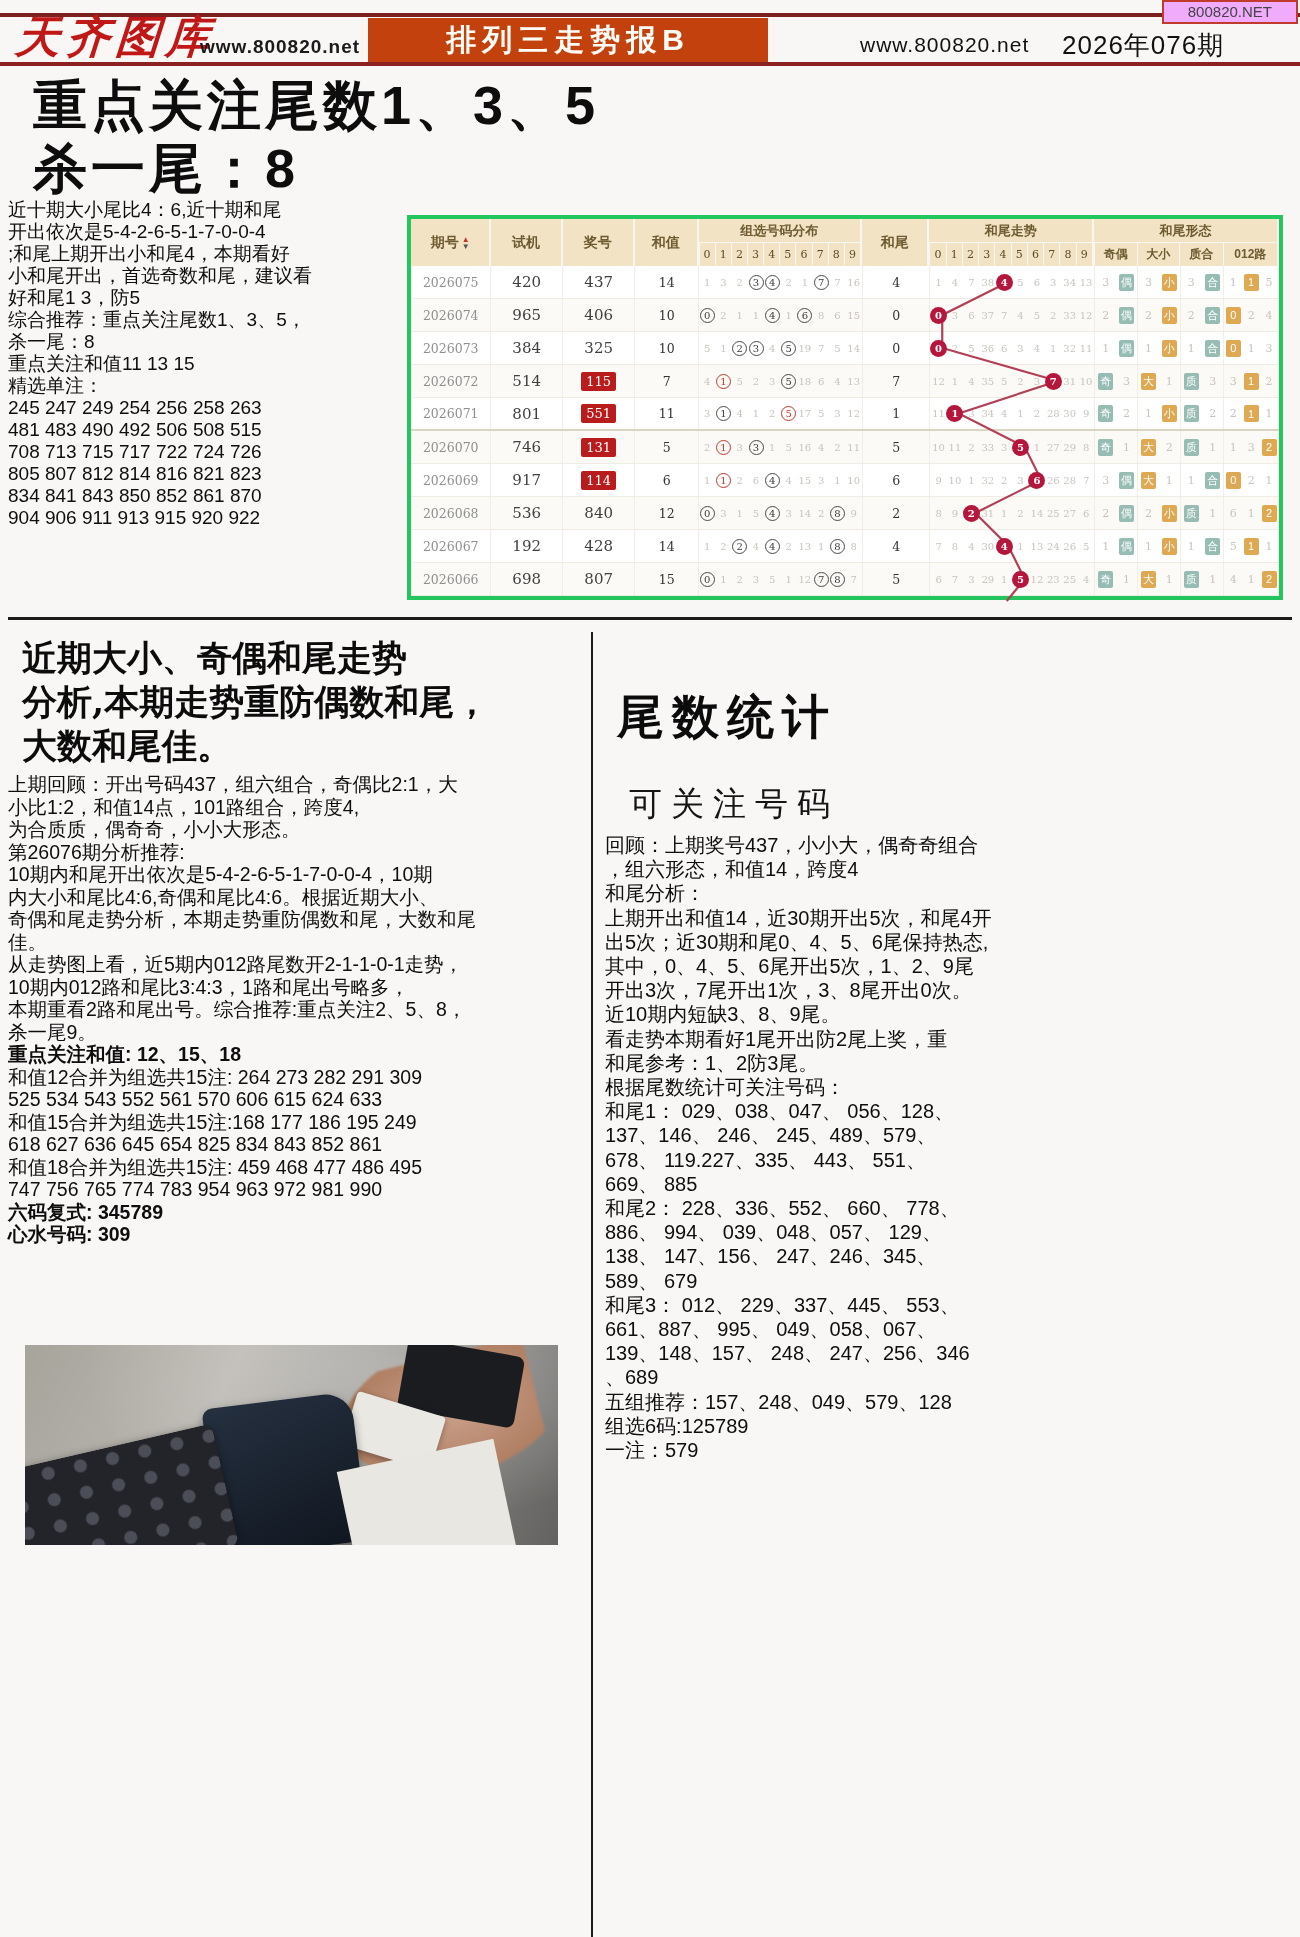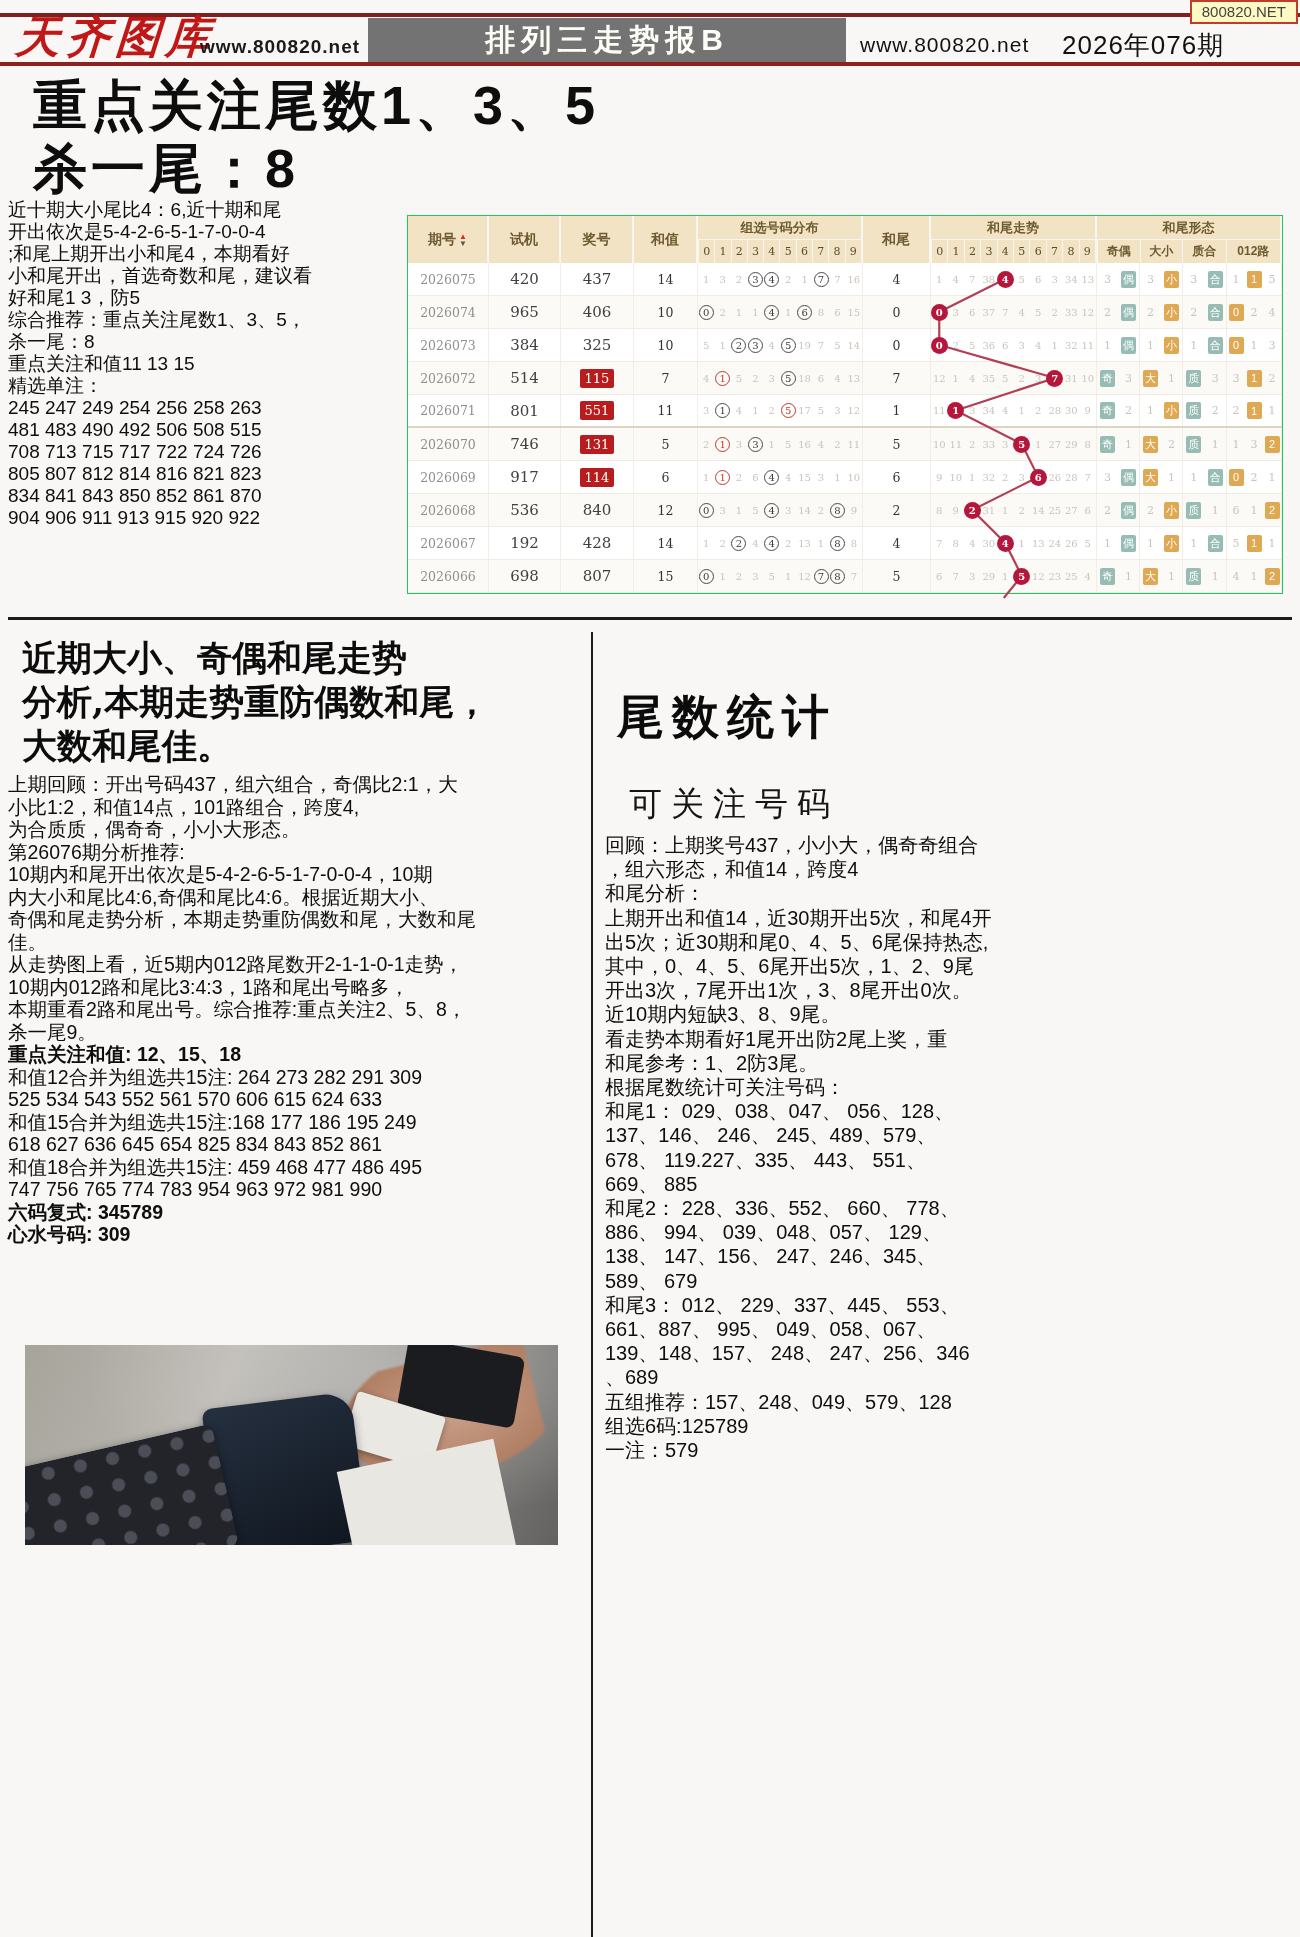--- a/index.html
+++ b/index.html
@@ -2,37 +2,37 @@
 <html><head>
 <meta charset="utf-8">
 <style>
   * { box-sizing: border-box; margin: 0; padding: 0; }
   html,body { background:#ffffff; }
   body { width:1300px; height:1937px; position:relative; font-family:"Liberation Sans","DejaVu Sans",sans-serif; color:#111; }
   .page { position:absolute; inset:0; background:#f8f7f5; overflow:hidden; }
 
   
   .topline { position:absolute; left:0; top:13px; width:1300px; height:4px; background:#7e2020; }
-  .corner { position:absolute; right:2px; top:0; border:2px solid #c03b2e; background:#fef9c3; padding:0 10px; font-size:15px; color:#444; line-height:20px; }
+  .corner { position:absolute; right:2px; top:0; border:2px solid #c03b2e; background:#f0abfc; padding:0 24px; font-size:15px; color:#444; line-height:20px; }
   .logo { position:absolute; left:16px; top:8px; font-family:"DejaVu Serif","Liberation Serif",serif; font-weight:900; font-style:italic; font-size:44px; color:#c01717; letter-spacing:6px; transform:skewX(-4deg); }
   .logo-url { position:absolute; left:200px; top:36px; font-size:19px; font-weight:bold; color:#1a1a1a; letter-spacing:1px; }
-  .banner { position:absolute; left:368px; top:18px; width:478px; height:45px; background:#737373; color:#fdfdf8; font-size:30px; font-weight:900; display:flex; align-items:center; justify-content:center; letter-spacing:6px; }
+  .banner { position:absolute; left:368px; top:18px; width:400px; height:45px; background:#c2410c; color:#fdfdf8; font-size:30px; font-weight:900; display:flex; align-items:center; justify-content:center; letter-spacing:6px; }
   .hdr-site { position:absolute; left:860px; top:33px; font-size:21px; color:#111; letter-spacing:1px; }
   .hdr-issue { position:absolute; left:1062px; top:28px; font-size:26px; color:#111; letter-spacing:1px; }
   .redline { position:absolute; left:0; top:62px; width:1300px; height:4px; background:#8b2121; }
 
   
   .headline { position:absolute; left:33px; top:74px; font-weight:900; font-size:54px; line-height:63px; color:#0d0d0d; letter-spacing:4px; font-family:"Liberation Sans","DejaVu Sans",sans-serif; }
 
   
   .left-sum { position:absolute; left:8px; top:199px; width:396px; font-size:19px; line-height:22px; color:#0e0e0e; }
   .left-sum .tline { white-space:nowrap; }
 
   
-  .tbl { position:absolute; left:407px; top:215px; width:876px; border:1px solid #22c55e; background:#fff; }
+  .tbl { position:absolute; left:407px; top:215px; width:876px; border:4px solid #22c55e; background:#fff; }
   .thead { display:flex; background:#f1e3c3; }
   .hc { display:flex; align-items:center; justify-content:center; height:47px; border-right:2px solid #f8f6f1; font-weight:bold; color:#6d5a30; font-size:14px; }
   .hg { border-right:2px solid #f8f6f1; }
   .hg-top { height:23px; display:flex; align-items:center; justify-content:center; font-weight:bold; color:#6d5a30; font-size:13px; }
   .hg-bot { display:flex; height:24px; border-top:1px solid #f8f6f1; }
   .dcell { flex:1; display:flex; align-items:center; justify-content:center; font-size:11px; color:#5d4c28; border-left:1px solid #f8f6f1; font-family:"DejaVu Serif","Liberation Serif",serif; }
   .fh { display:flex; align-items:center; justify-content:center; font-size:12px; font-weight:bold; color:#6d5a30; border-left:1px solid #f8f6f1; }
   .sort { display:flex; flex-direction:column; margin-left:3px; line-height:7px; font-size:8px; }
   .sort .up { color:#c63324; } .sort .dn { color:#555; }
 

